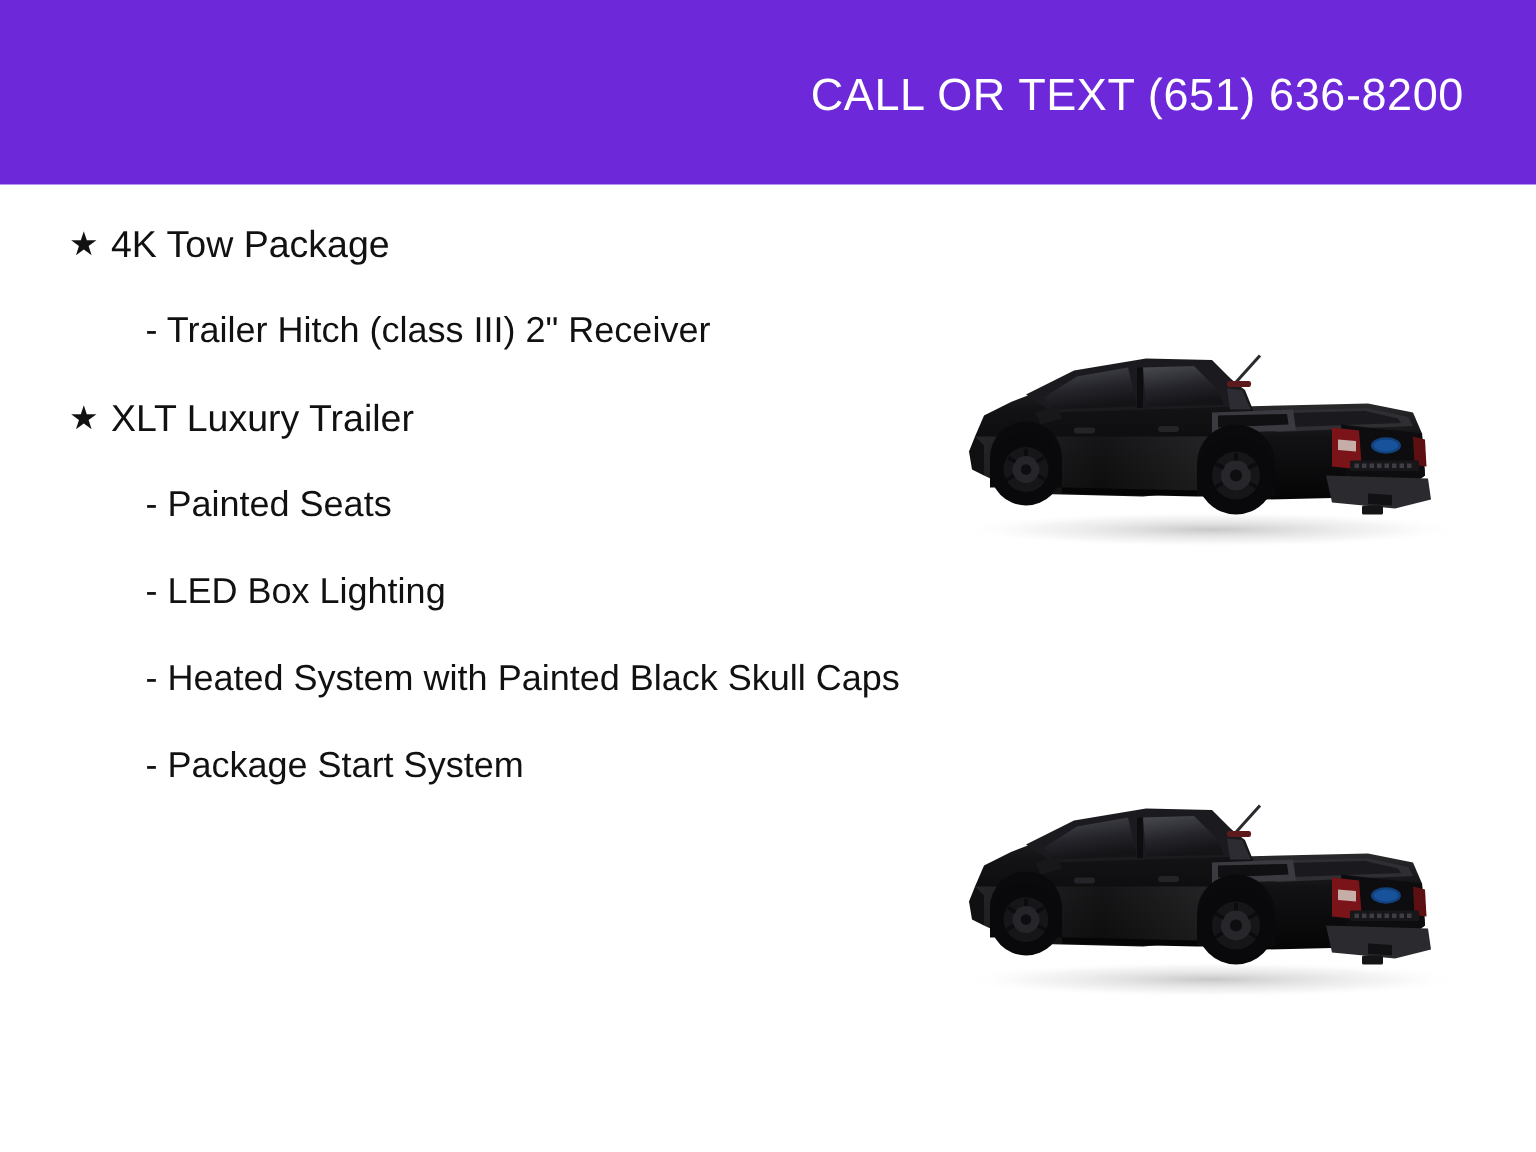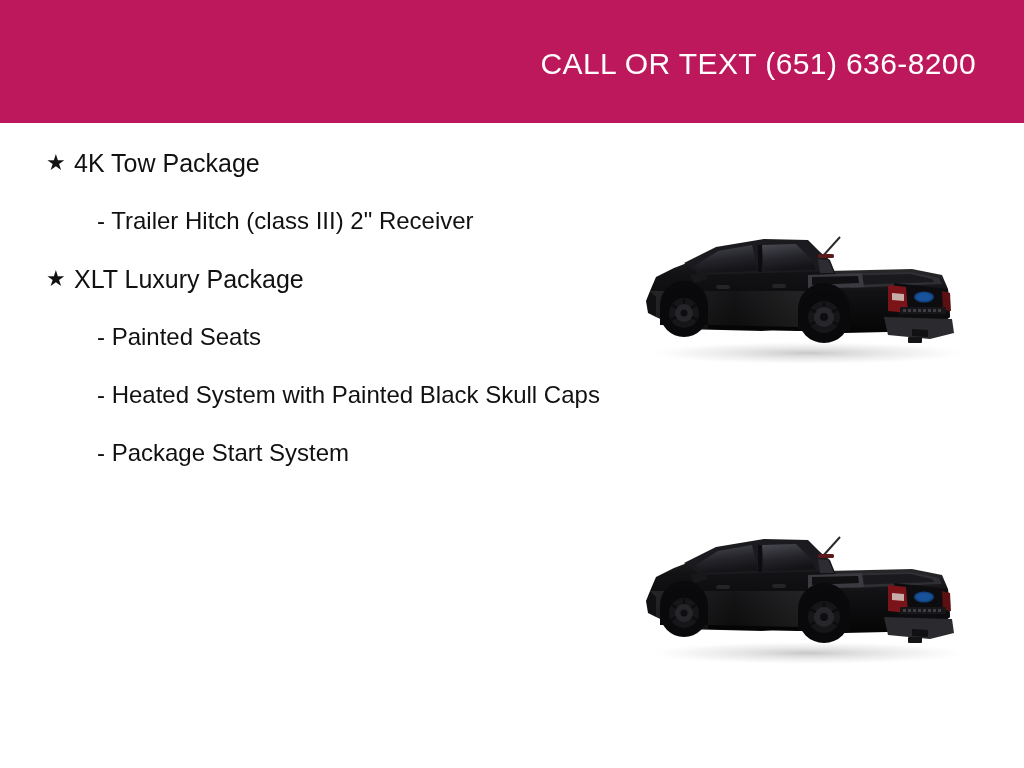--- a/index.html
+++ b/index.html
@@ -16,21 +16,21 @@
     position: relative;
   }
 
   
   .header-banner {
     position: absolute;
     left: 0;
     top: 0;
     width: 1024px;
     height: 123px;
-    background: #be185d;
+    background: #6d28d9;
     box-sizing: border-box;
   }
   .header-phone {
     position: absolute;
     right: 48px;
     top: 47px;
     font-size: 30px;
     line-height: 34px;
     letter-spacing: 0.4px;
     color: #ffffff;
@@ -131,28 +131,31 @@
 
     <div class="feature-row level-head">
       <span class="bullet-star">★</span><span class="head-text">4K Tow Package</span>
     </div>
 
     <div class="feature-row level-sub">
       <span class="sub-text">- Trailer Hitch (class III) 2" Receiver</span>
     </div>
 
     <div class="feature-row level-head">
-      <span class="bullet-star">★</span><span class="head-text">XLT Luxury Package</span>
+      <span class="bullet-star">★</span><span class="head-text">XLT Luxury Trailer</span>
     </div>
 
 
     <div class="feature-row level-sub">
       <span class="sub-text">- Painted Seats</span>
     </div>
 
+    <div class="feature-row level-sub">
+      <span class="sub-text">- LED Box Lighting</span>
+    </div>
 
     <div class="feature-row level-sub">
       <span class="sub-text">- Heated System with Painted Black Skull Caps</span>
     </div>
 
     <div class="feature-row level-sub">
       <span class="sub-text">- Package Start System</span>
     </div>
 
   </div>

